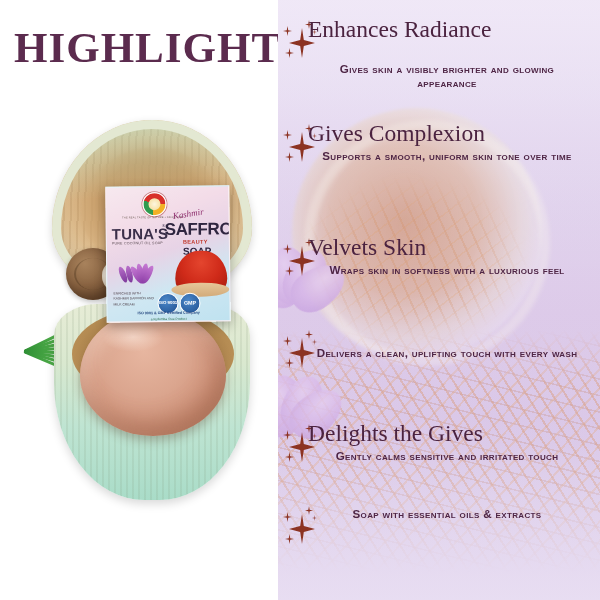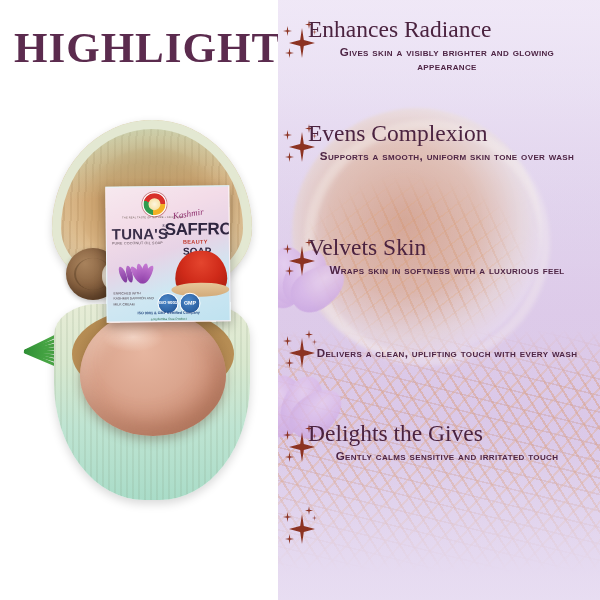--- a/index.html
+++ b/index.html
@@ -263,35 +263,35 @@
       <div class="item" style="top:18px">
         <div class="spark" style="top:2px">
           <div class="star-main"></div>
             <div class="star-s a"></div>
           <div class="star-s b"></div>
             <div class="star-s c"></div>
             <div class="star-s d"></div>
         </div>
         <div class="i-txt">
           <div class="h-wrap"><span class="head">Enhances Radiance</span></div>
-          <div class="sub" style="margin-top:3px;padding:0 30px">Gives skin a visibly brighter and glowing appearance</div>
+          <div class="sub" style="margin-top:20px;padding:0 30px">Gives skin a visibly brighter and glowing appearance</div>
         </div>
       </div>
 
       <div class="item" style="top:122px">
         <div class="spark" style="top:2px">
           <div class="star-main"></div>
             <div class="star-s a"></div>
           <div class="star-s b"></div>
             <div class="star-s c"></div>
             <div class="star-s d"></div>
         </div>
         <div class="i-txt">
-          <div class="h-wrap"><span class="head">Evens Complexion</span></div>
-          <div class="sub" style="margin-top:3px;padding:0 10px">Supports a smooth, uniform skin tone over wash</div>
+          <div class="h-wrap"><span class="head">Gives Complexion</span></div>
+          <div class="sub" style="margin-top:3px;padding:0 10px">Supports a smooth, uniform skin tone over time</div>
         </div>
       </div>
 
       <div class="item" style="top:236px">
         <div class="spark" style="top:2px">
           <div class="star-main"></div>
             <div class="star-s a"></div>
           <div class="star-s b"></div>
             <div class="star-s c"></div>
             <div class="star-s d"></div>
@@ -331,19 +331,20 @@
 
       <div class="item" style="top:504px">
         <div class="spark" style="top:2px">
           <div class="star-main"></div>
             <div class="star-s a"></div>
           <div class="star-s b"></div>
             <div class="star-s c"></div>
             <div class="star-s d"></div>
         </div>
         <div class="i-txt">
+          <div class="sub" style="margin-top:3px;padding:0 14px">Soap with essential oils &amp; extracts</div>
         </div>
       </div>
 
     </div>
   </div>
 
 </div>
 
 </body></html>

